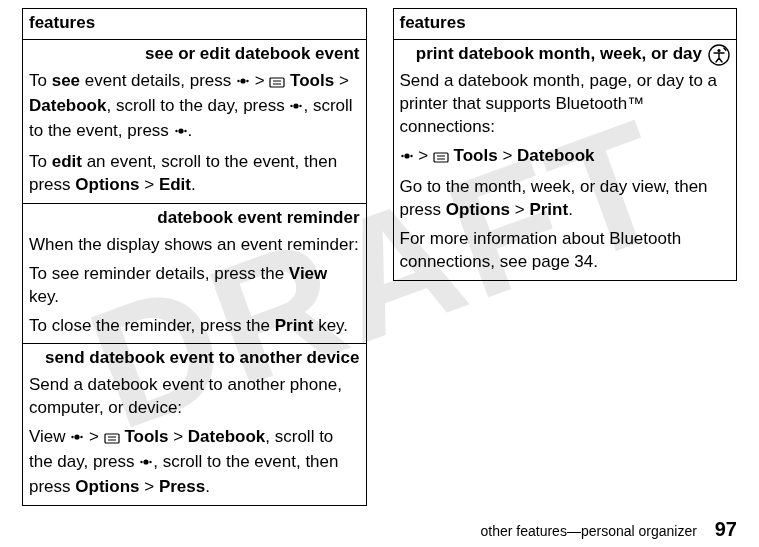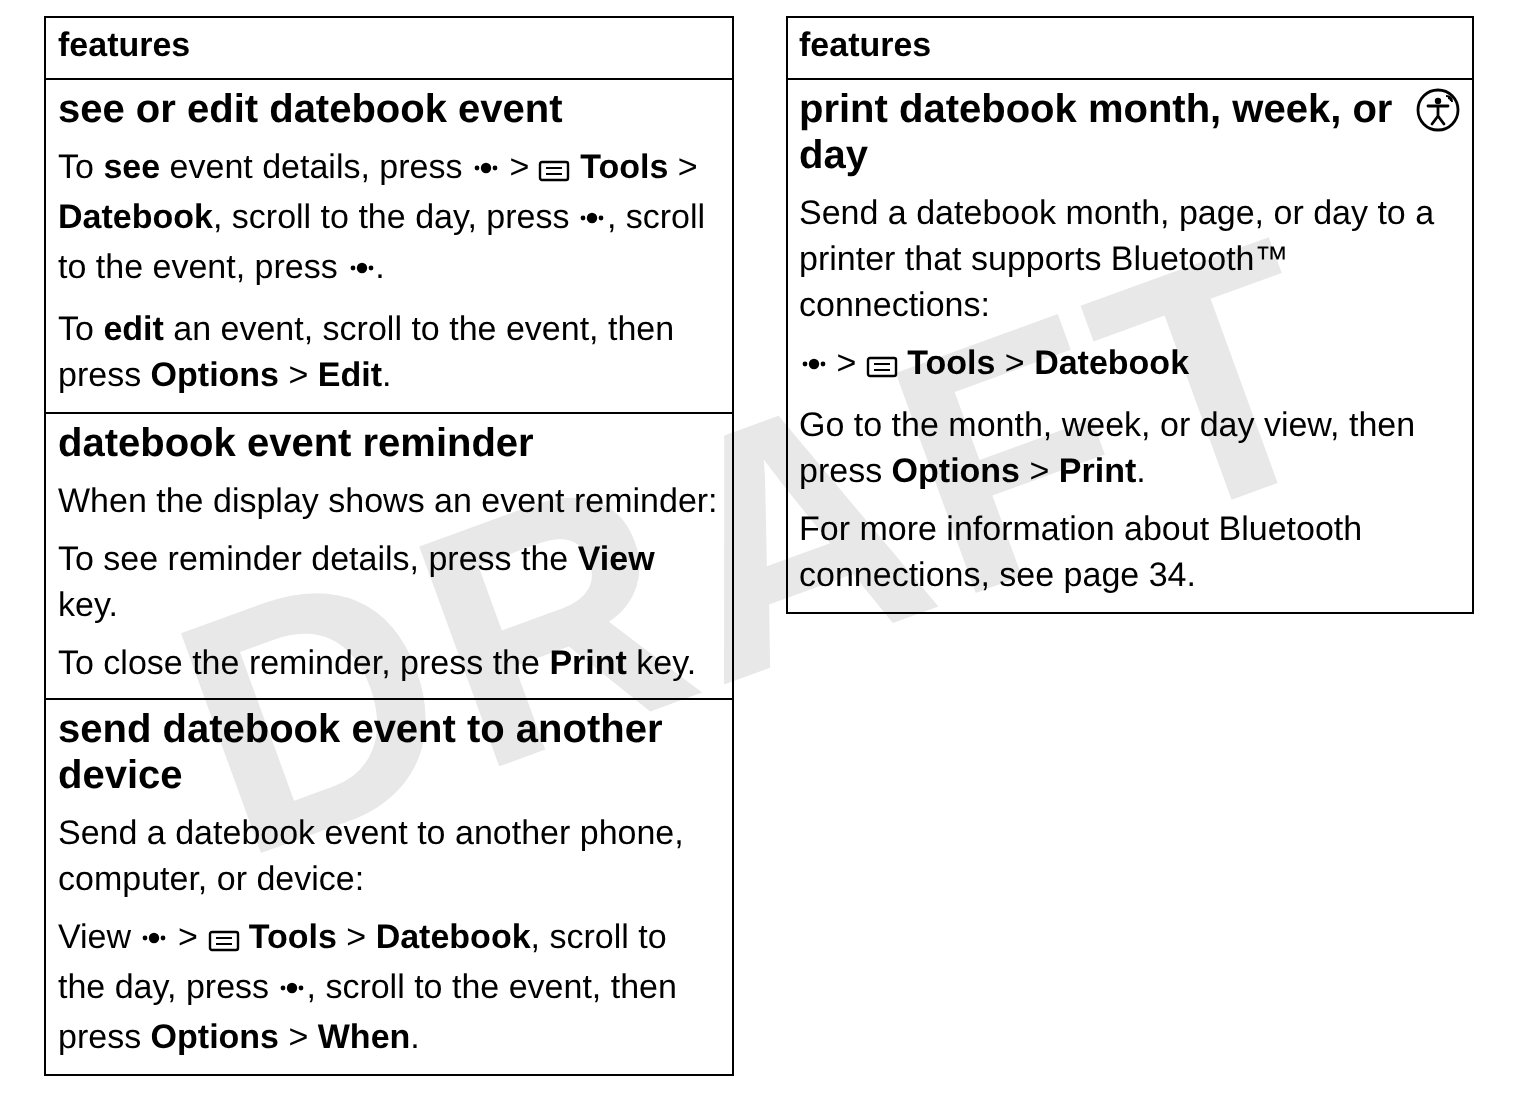--- a/index.html
+++ b/index.html
@@ -4,21 +4,21 @@
 <style>
   * { box-sizing: border-box; margin: 0; padding: 0; }
   html, body { width: 759px; height: 547px; font-family: Arial, Helvetica, sans-serif; background: #fff; position: relative; }
   .page { width: 759px; height: 547px; position: relative; padding: 8px 22px 8px 22px; }
   .watermark { position: absolute; left: 50%; top: 50%; transform: translate(-50%,-50%) rotate(-20deg); font-size: 170px; font-weight: 700; color: #e8e8e8; letter-spacing: 4px; pointer-events: none; z-index: 0; }
   .cols { position: relative; z-index: 1; display: flex; gap: 26px; }
   .col { flex: 1 1 0; }
   table { border-collapse: collapse; width: 100%; }
   th, td { border: 1px solid #000; padding: 4px 6px 6px 6px; vertical-align: top; text-align: left; }
   th { font-weight: 700; font-size: 17px; }
-  .cell-title { font-weight: 700; font-size: 20px; margin-bottom: 4px; }
+  .cell-title { font-weight: 700; font-size: 17px; margin-bottom: 4px; text-align: right; }
   p { font-size: 17px; line-height: 1.35; margin-top: 6px; }
   .b { font-weight: 700; }
   .cond { font-family: "Arial Narrow", Arial, sans-serif; font-stretch: condensed; font-weight: 700; }
   .icon { display: inline-block; vertical-align: -2px; }
   .footer { position: absolute; right: 22px; bottom: 6px; font-size: 14px; }
   .footer .pn { font-weight: 700; font-size: 20px; margin-left: 14px; }
   .accicon { float: right; margin-left: 6px; }
   .accicon svg { display: block; }
 </style>
 </head>
@@ -87,21 +87,21 @@
                       <circle cx="2.5" cy="7" r="1.2" fill="#000"></circle>
                       <circle cx="11.5" cy="7" r="1.2" fill="#000"></circle>
                     </svg></span><span> &gt; </span><span class="icon"><svg width="16" height="12" viewBox="0 0 16 12">
                       <rect x="1" y="2" width="14" height="9" rx="1" fill="none" stroke="#000" stroke-width="1.2"></rect>
                       <line x1="4" y1="5" x2="12" y2="5" stroke="#000" stroke-width="1"></line>
                       <line x1="4" y1="8" x2="12" y2="8" stroke="#000" stroke-width="1"></line>
                     </svg></span> <span class="cond">Tools</span><span> &gt; </span><span class="cond">Datebook</span><span>, scroll to the day, press </span><span class="icon"><svg width="14" height="14" viewBox="0 0 14 14">
                       <circle cx="7" cy="7" r="2.6" fill="#000"></circle>
                       <circle cx="2.5" cy="7" r="1.2" fill="#000"></circle>
                       <circle cx="11.5" cy="7" r="1.2" fill="#000"></circle>
-                    </svg></span><span>, scroll to the event, then press </span><span class="cond">Options</span><span> &gt; </span><span class="cond">When</span><span>.</span>
+                    </svg></span><span>, scroll to the event, then press </span><span class="cond">Options</span><span> &gt; </span><span class="cond">Press</span><span>.</span>
   </p>
 </td>
             </tr>
 
 </tbody>
         </table>
 </div>
 
 <div class="col">
 <table>
@@ -138,14 +138,18 @@
   </p>
   <p>For more information about Bluetooth connections, see page 34.</p>
 </td>
             </tr>
 </tbody>
         </table>
 </div>
 
 </div>
 
+<div class="footer">
+  <span>other features—personal organizer</span>
+  <span class="pn">97</span>
+</div>
 
 </div>
 
 </body></html>

